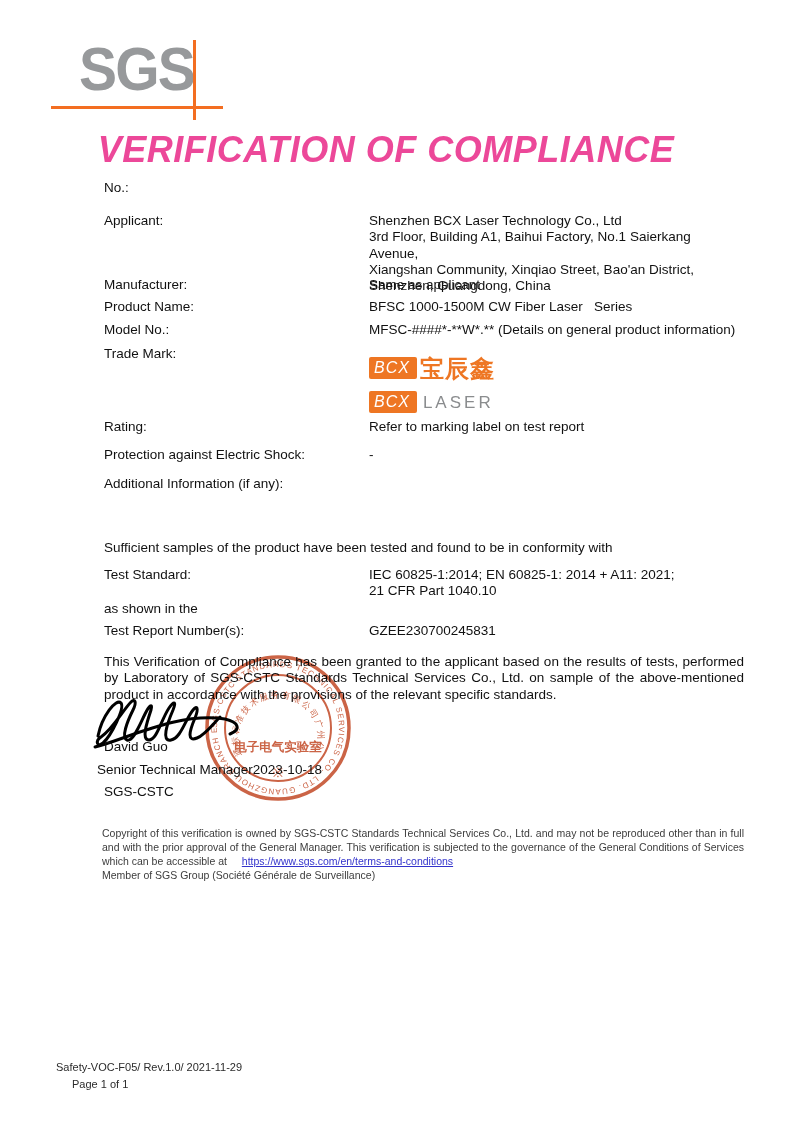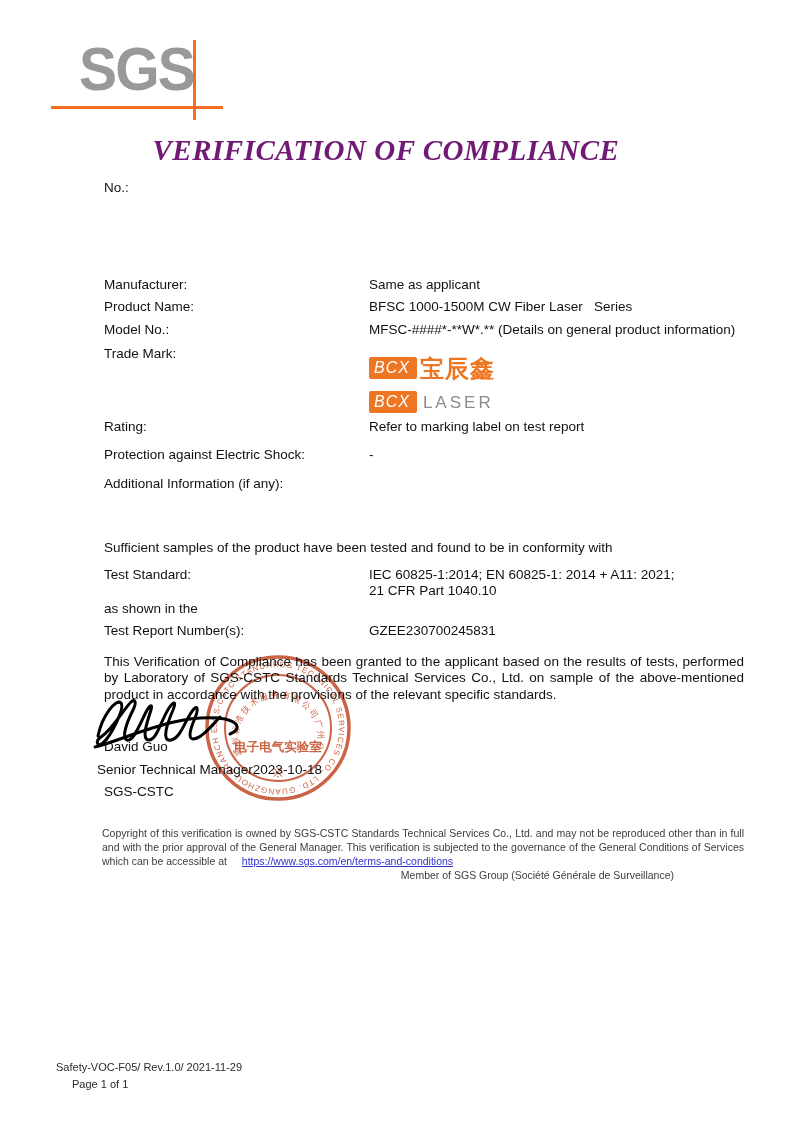--- a/index.html
+++ b/index.html
@@ -8,22 +8,22 @@
 
   
   .sgs-logo{position:absolute;left:35px;top:36px;width:172px;height:86px;}
   .sgs-text{position:absolute;left:28px;top:2px;font-weight:700;font-size:62px;line-height:62px;
             color:#97999b;letter-spacing:-2px;transform:scaleX(.92);transform-origin:left top;}
   .sgs-hline{position:absolute;left:0;top:70px;width:172px;height:3px;background:#f36e21;}
   .sgs-vline{position:absolute;left:142px;top:4px;width:3px;height:80px;background:#f36e21;}
 
   
   .title{position:absolute;left:0;top:142px;width:740px;text-align:center;
-         font-family:Liberation Serif, serif;font-weight:700;font-style:italic;
-         font-size:29px;letter-spacing:.5px;color:#701a75;}
+         font-family:Liberation Sans, sans-serif;font-weight:700;font-style:italic;
+         font-size:36px;letter-spacing:.5px;color:#ec4899;}
 
   
   .row{position:absolute;left:88px;right:73px;display:flex;}
   .label{width:265px;flex-shrink:0;}
   .value{flex:1;white-space:pre-wrap;}
   .fullline{position:absolute;left:88px;right:60px;}
 
   
   .tm-block{position:absolute;left:353px;}
   .bcx-badge{display:inline-block;background:#ee7623;color:#fff;font-weight:400;font-style:italic;
@@ -40,21 +40,21 @@
 
   
   .signer-name{position:absolute;left:88px;top:739px;z-index:6;}
   .signer-row{position:absolute;left:81px;right:73px;top:762px;display:flex;z-index:6;}
   .signer-company{position:absolute;left:88px;top:784px;z-index:6;}
 
   
   .footer{position:absolute;left:86px;top:826px;width:642px;color:#3c3c3c;font-size:10.5px;line-height:14px;}
   .footer .copy{text-align:justify;}
   .footer a{color:#3333cc;text-decoration:underline;padding-left:12px;}
-  .member{text-align:right;padding-right:70px;margin-top:0;}
+  .member{text-align:left;padding-right:70px;margin-top:0;}
 
   .form-ref{position:absolute;left:40px;top:1059px;font-size:11px;color:#2b2b2b;}
   .form-page{position:absolute;left:56px;top:1076px;font-size:11px;color:#2b2b2b;}
 
   .stamp text{fill:#c44e2c;font-family:"Liberation Sans",sans-serif;}
 </style>
 </head>
 <body>
 
 <div class="page">
@@ -64,20 +64,27 @@
     <div class="sgs-hline"></div>
     <div class="sgs-vline"></div>
   </div>
 
   <div class="title">VERIFICATION OF COMPLIANCE</div>
 
   <div class="row" style="top:180px">
     <div class="label">No.:</div>
   </div>
 
+  <div class="row" style="top:213px">
+    <div class="label">Applicant:</div>
+    <div class="value">Shenzhen BCX Laser Technology Co., Ltd
+3rd Floor, Building A1, Baihui Factory, No.1 Saierkang Avenue,
+Xiangshan Community, Xinqiao Street, Bao'an District,
+Shenzhen, Guangdong, China</div>
+  </div>
 
   <div class="row" style="top:277px">
     <div class="label">Manufacturer:</div>
     <div class="value">Same as applicant</div>
   </div>
 
   <div class="row" style="top:299px">
     <div class="label">Product Name:</div>
     <div class="value">BFSC 1000-1500M CW Fiber Laser   Series</div>
   </div>

